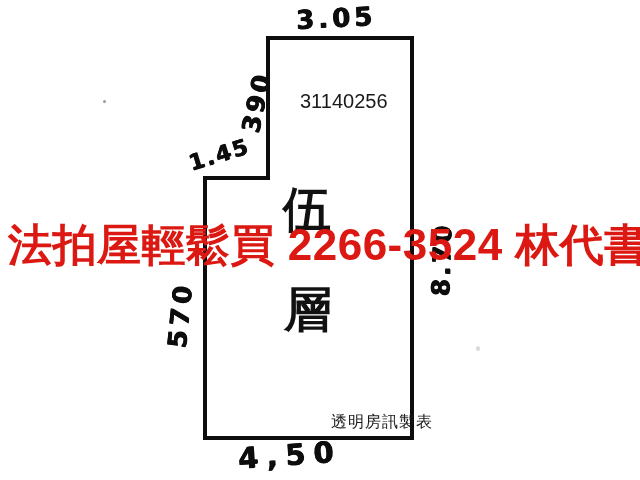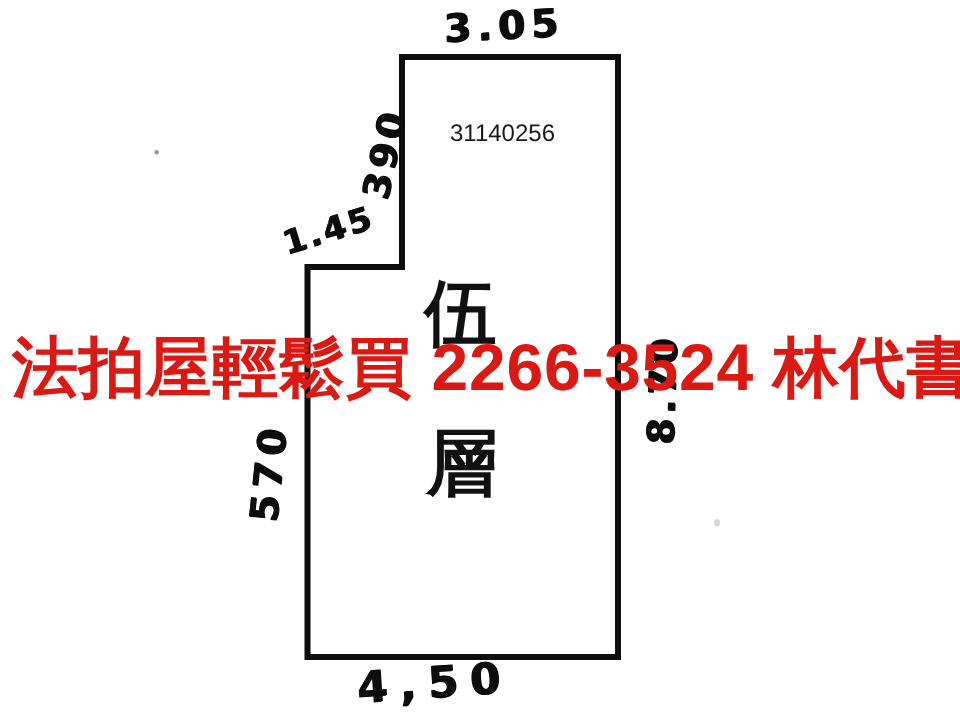--- a/index.html
+++ b/index.html
@@ -17,22 +17,22 @@
   .dim-top{left:296px;top:3px;font-size:26px;letter-spacing:4px;transform:rotate(-3deg);}
   .dim-left-upper{left:226px;top:88px;font-size:25px;letter-spacing:3px;
     transform:rotate(-78deg);transform-origin:center;}
   .dim-notch{left:188px;top:142px;font-size:22px;letter-spacing:2px;transform:rotate(-17deg);}
   .dim-left-lower{left:147px;top:300px;font-size:26px;letter-spacing:4px;
     transform:rotate(-84deg);transform-origin:center;}
   .dim-right{left:405px;top:245px;font-size:25px;letter-spacing:3px;
     transform:rotate(-88deg);transform-origin:center;}
   .dim-bottom{left:238px;top:438px;font-size:29px;letter-spacing:8px;transform:rotate(-4deg);}
   .case-block{
-    position:absolute;left:300px;top:80px;color:#1a1a1a;
-    font-size:16px;line-height:19px;white-space:nowrap;
+    position:absolute;left:300px;top:92px;color:#1a1a1a;
+    font-size:20px;line-height:19px;white-space:nowrap;
   }
   .floor-char{
     position:absolute;color:#111111;font-size:48px;font-weight:bold;
     font-family:"Liberation Serif","DejaVu Serif",serif;line-height:1;
   }
   .floor-char-1{left:283px;top:186px;}
   .floor-char-2{left:284px;top:286px;}
   .credit{
     position:absolute;left:331px;top:412px;color:#1a1a1a;font-size:16px;
     letter-spacing:1px;white-space:nowrap;
@@ -67,19 +67,20 @@
 
   <div class="hand dim-bottom">4,50</div>
 
   <div class="case-block">
     <div>31140256</div>
   </div>
 
   <div class="floor-char floor-char-1">伍</div>
   <div class="floor-char floor-char-2">層</div>
 
+  <div class="credit">透明房訊製表</div>
 
   <div class="red-overlay" style="color: rgb(220, 24, 18);">法拍屋輕鬆買  2266-3524  林代書.林經理</div>
 
   <div class="speckle speckle-1"></div>
   <div class="speckle speckle-2"></div>
 
 </div>
 
 </body></html>

